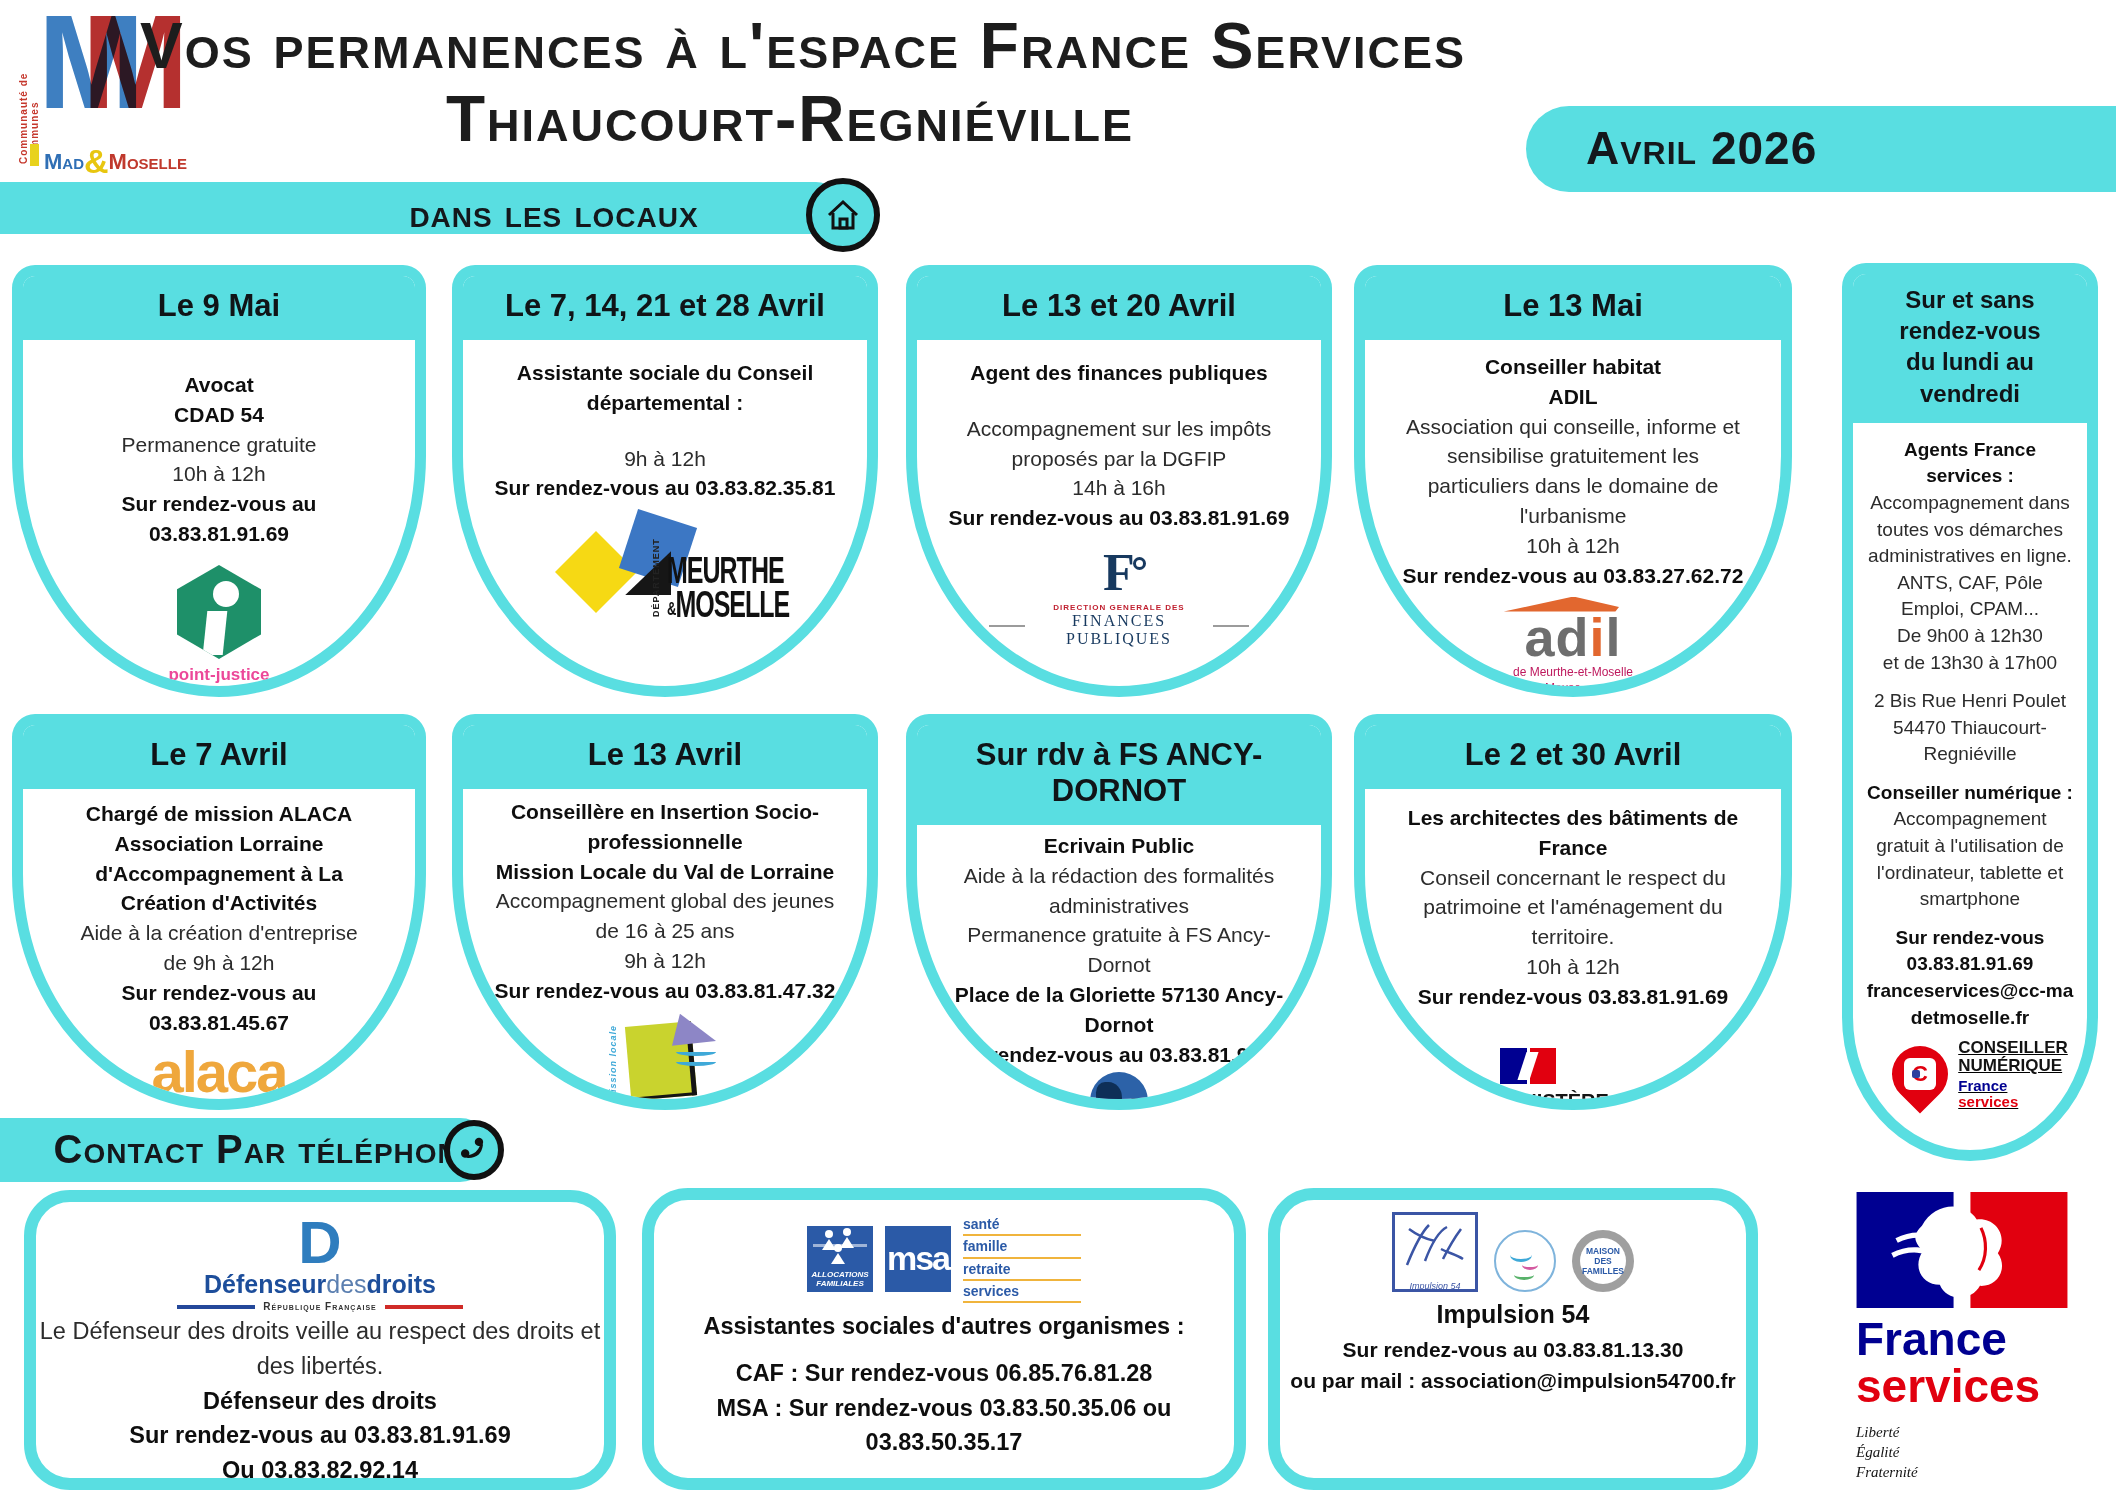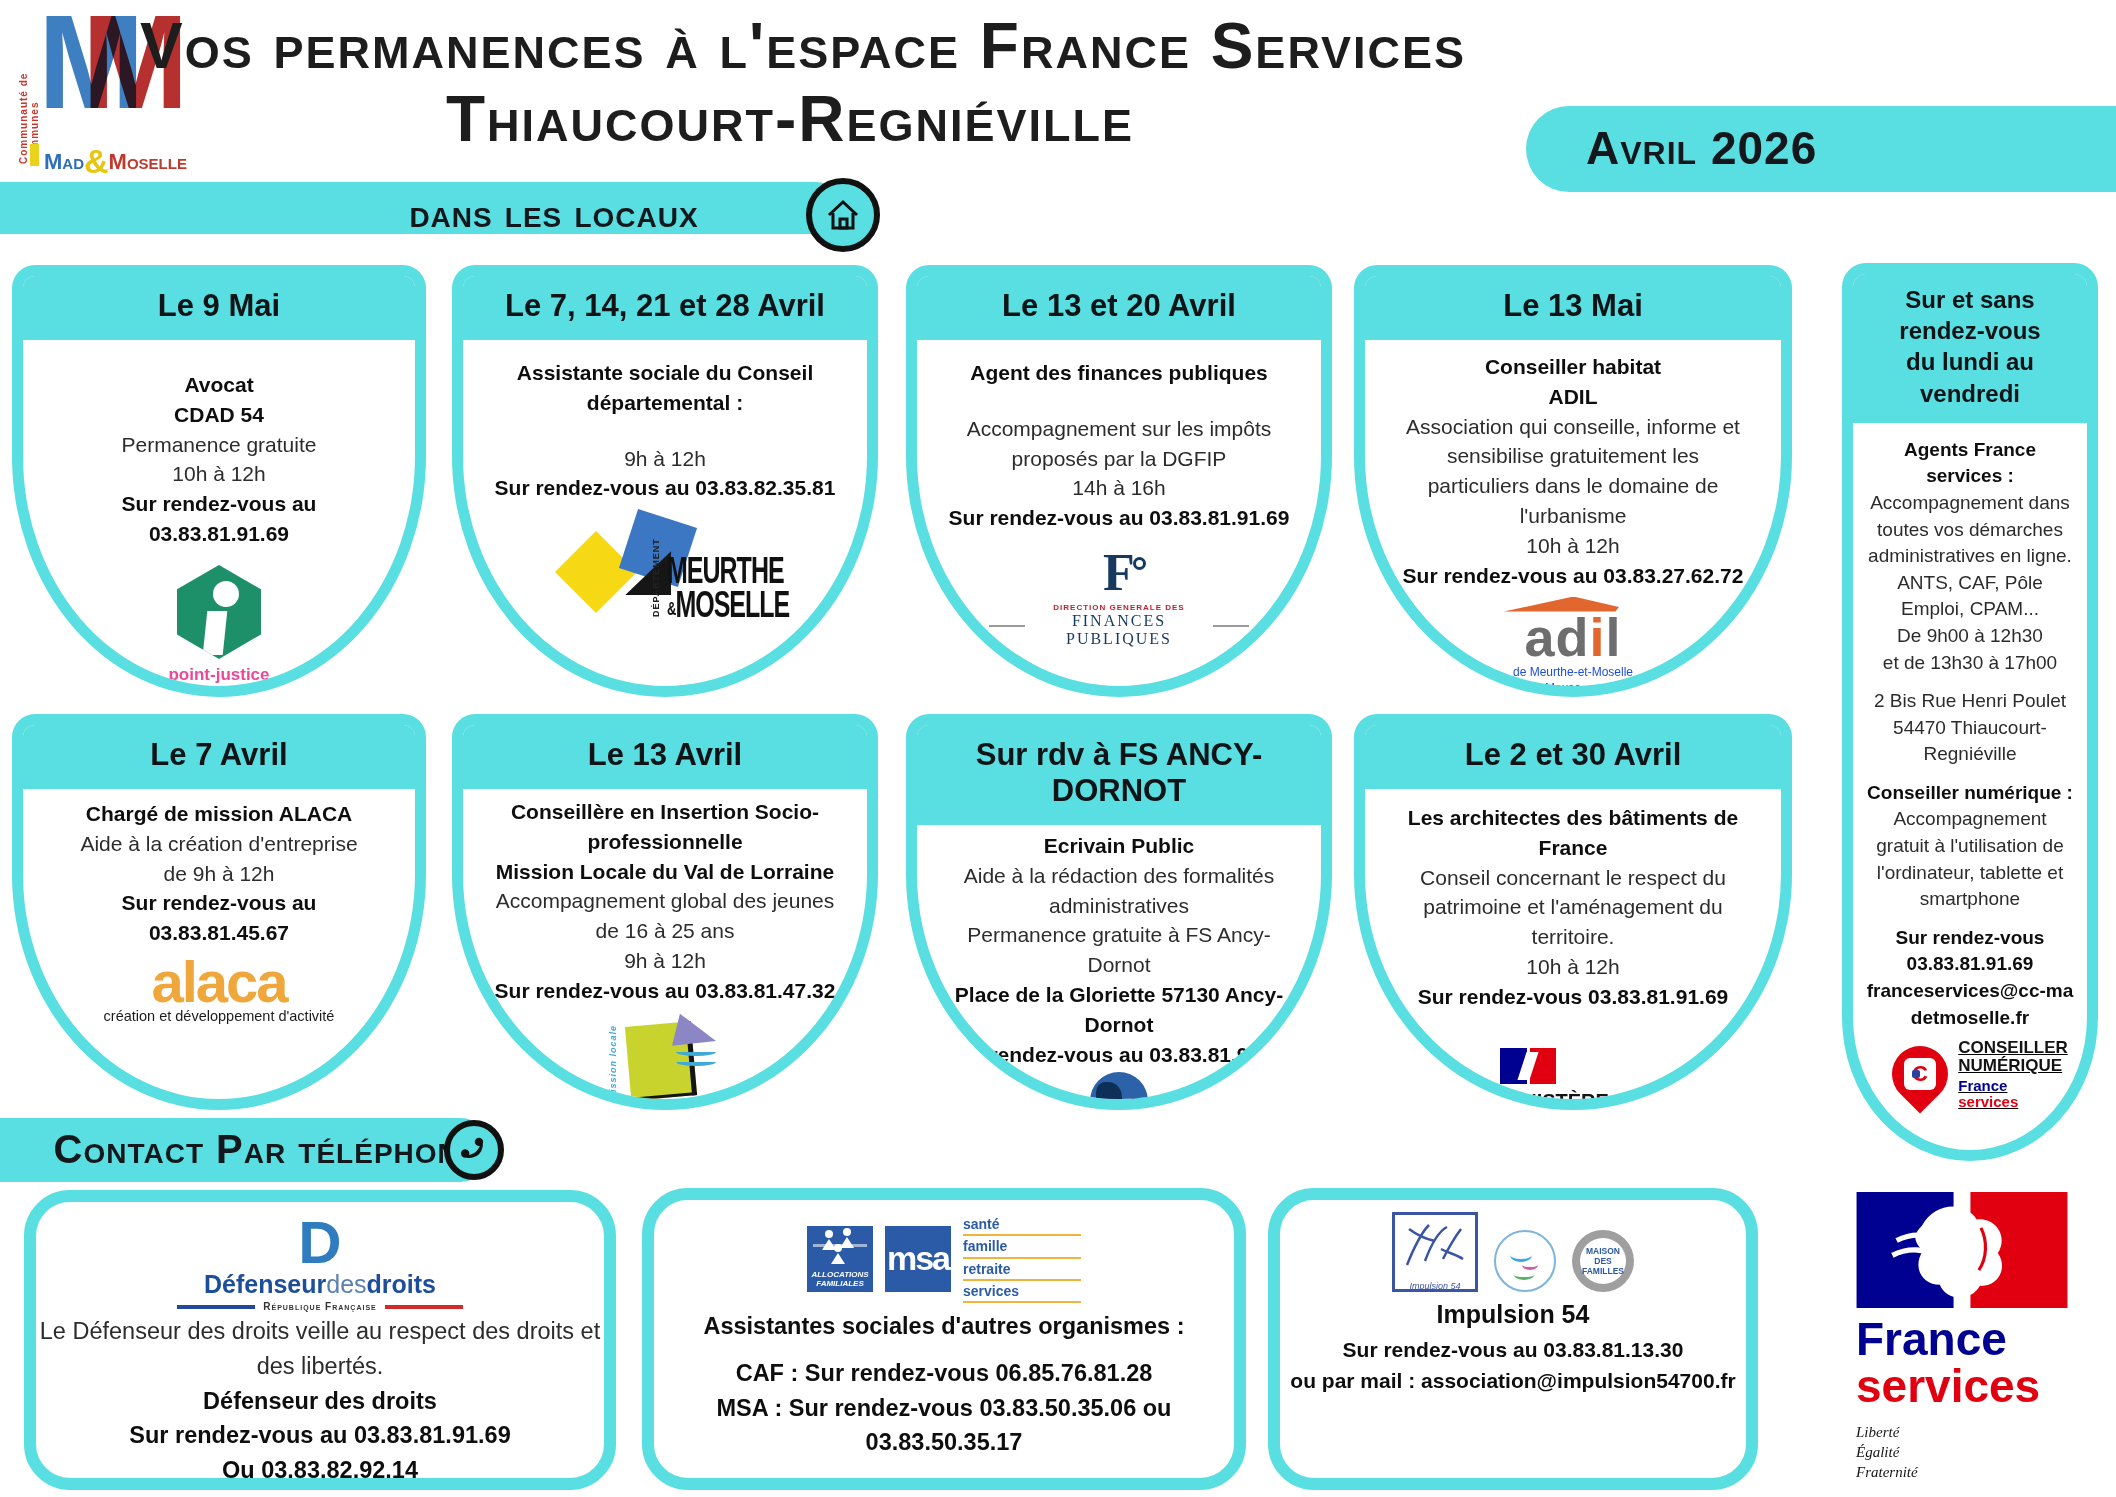--- a/index.html
+++ b/index.html
@@ -106,21 +106,21 @@
   .logo-dgfip .cap{display:flex;align-items:center;justify-content:center;gap:8px;margin-top:4px;}
   .logo-dgfip .rule{width:44px;height:2px;background:#9b9b9b;}
   .logo-dgfip .small{font-size:8px;color:#c01f2f;letter-spacing:1px;font-weight:700;}
   .logo-dgfip .big{font-family:"Liberation Serif",serif;font-size:16px;color:#17395f;letter-spacing:2px;}
 
   .logo-adil{margin:6px auto 0;width:240px;position:relative;}
   .logo-adil .roof{width:120px;height:15px;margin:0 auto 0 46px;background:#e2672f;
     clip-path:polygon(4% 100%,62% 0,100% 70%,97% 100%);}
   .logo-adil .word{font-size:54px;font-weight:700;line-height:.95;color:#6e6e6e;letter-spacing:1px;}
   .logo-adil .word .i{color:#e2672f;}
-  .logo-adil .sub{font-size:12px;color:#1d4ed8;margin-top:2px;}
+  .logo-adil .sub{font-size:12px;color:#be185d;margin-top:2px;}
   .logo-adil .sub .ruleline{display:inline-block;width:46px;height:2px;background:#b5b5b5;vertical-align:3px;margin-left:4px;}
 
   .logo-cn{margin:8px auto 0;display:flex;align-items:center;justify-content:center;gap:10px;width:230px;}
   .logo-cn .pin{width:56px;height:56px;background:var(--red);border-radius:50% 50% 50% 0;transform:rotate(-45deg);
     display:flex;align-items:center;justify-content:center;flex:0 0 auto;}
   .logo-cn .pin .inner{width:32px;height:32px;background:#fff;border-radius:6px;transform:rotate(45deg);
     display:flex;align-items:center;justify-content:center;position:relative;}
   .logo-cn .pin .c{color:var(--red);font-weight:900;font-size:22px;line-height:1;}
   .logo-cn .pin .dot{position:absolute;left:8px;top:12px;width:8px;height:8px;background:#2b3f9e;border-radius:2px;}
   .logo-cn .txt{text-align:left;line-height:1.05;text-decoration:underline;}
@@ -335,20 +335,21 @@
           <div class="l4">services</div>
         </div>
       </div>
     </div>
   </div>
 
   <div class="pcard r2 c-r2c1">
     <div class="head">Le 7 Avril</div>
     <div class="body" style="padding-top:10px;">
       <div class="ln b">Chargé de mission ALACA</div>
+      <div class="ln b">Association Lorraine d'Accompagnement à La Création d'Activités</div>
       <div class="ln">Aide à la création d'entreprise</div>
       <div class="ln">de 9h à 12h</div>
       <div class="ln b">Sur rendez-vous au 03.83.81.45.67</div>
       <div class="logo-alaca">
         <div class="word">alaca</div>
         <div class="sub">création et développement d'activité</div>
       </div>
     </div>
   </div>
 

